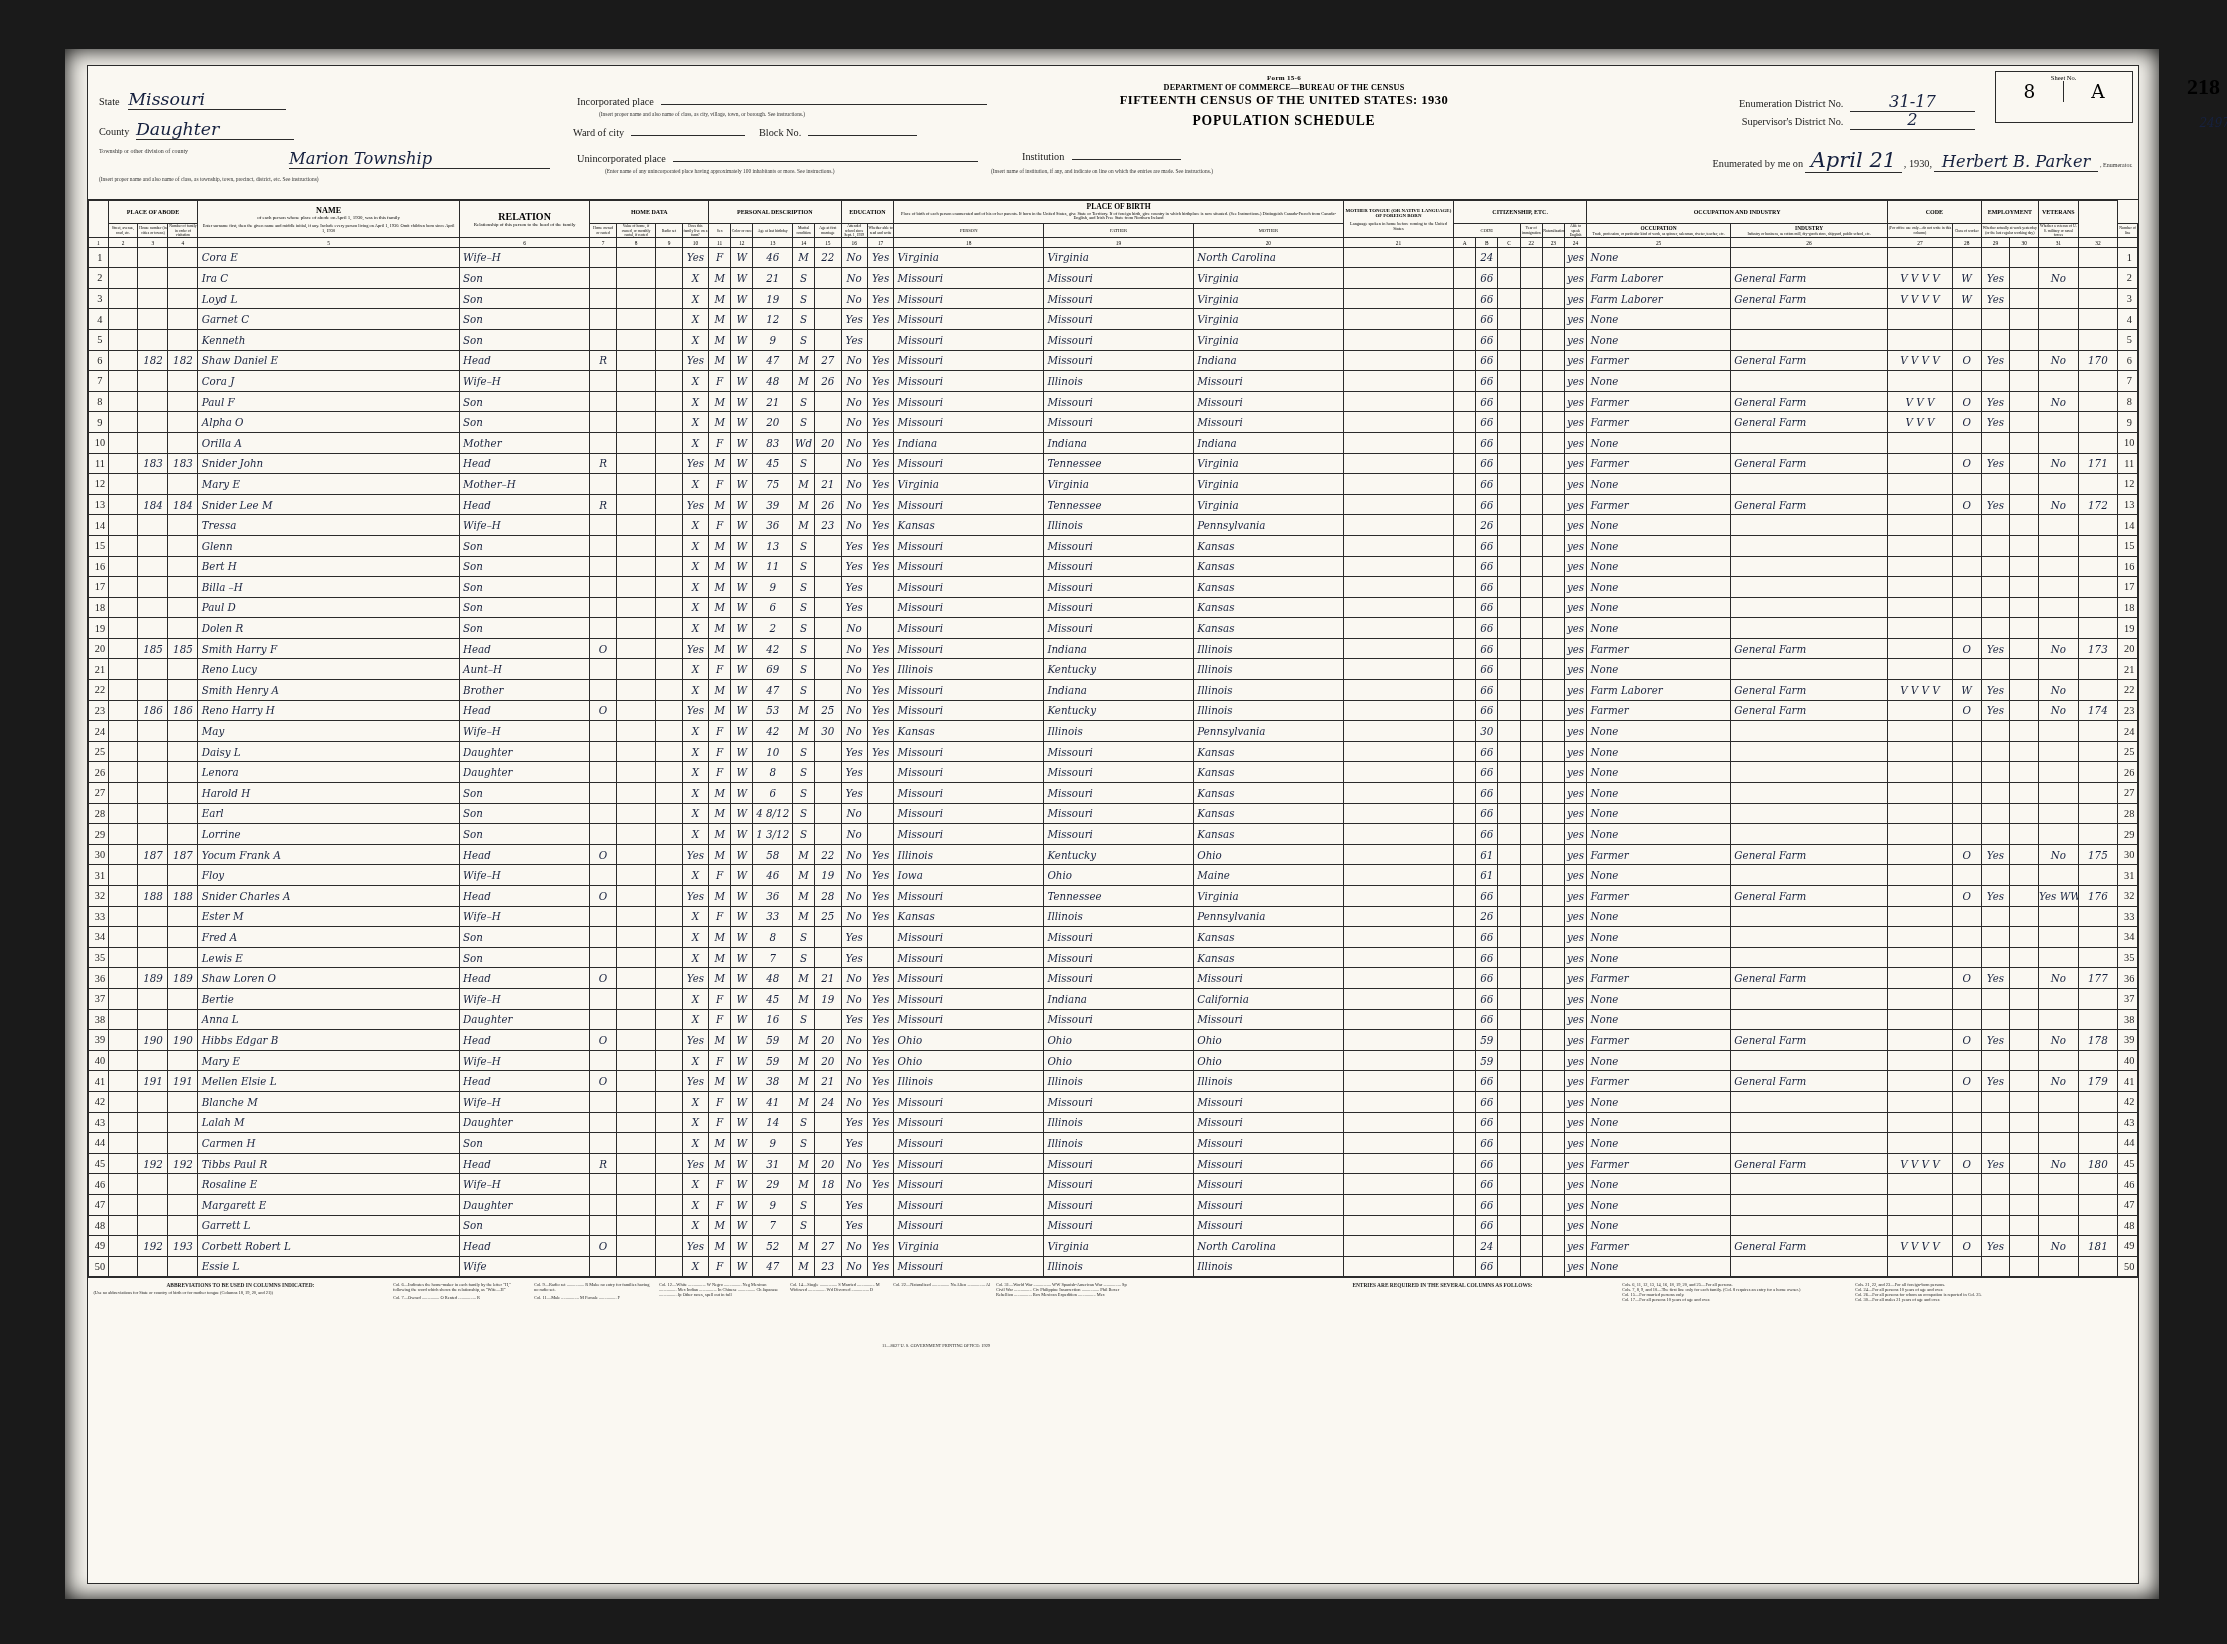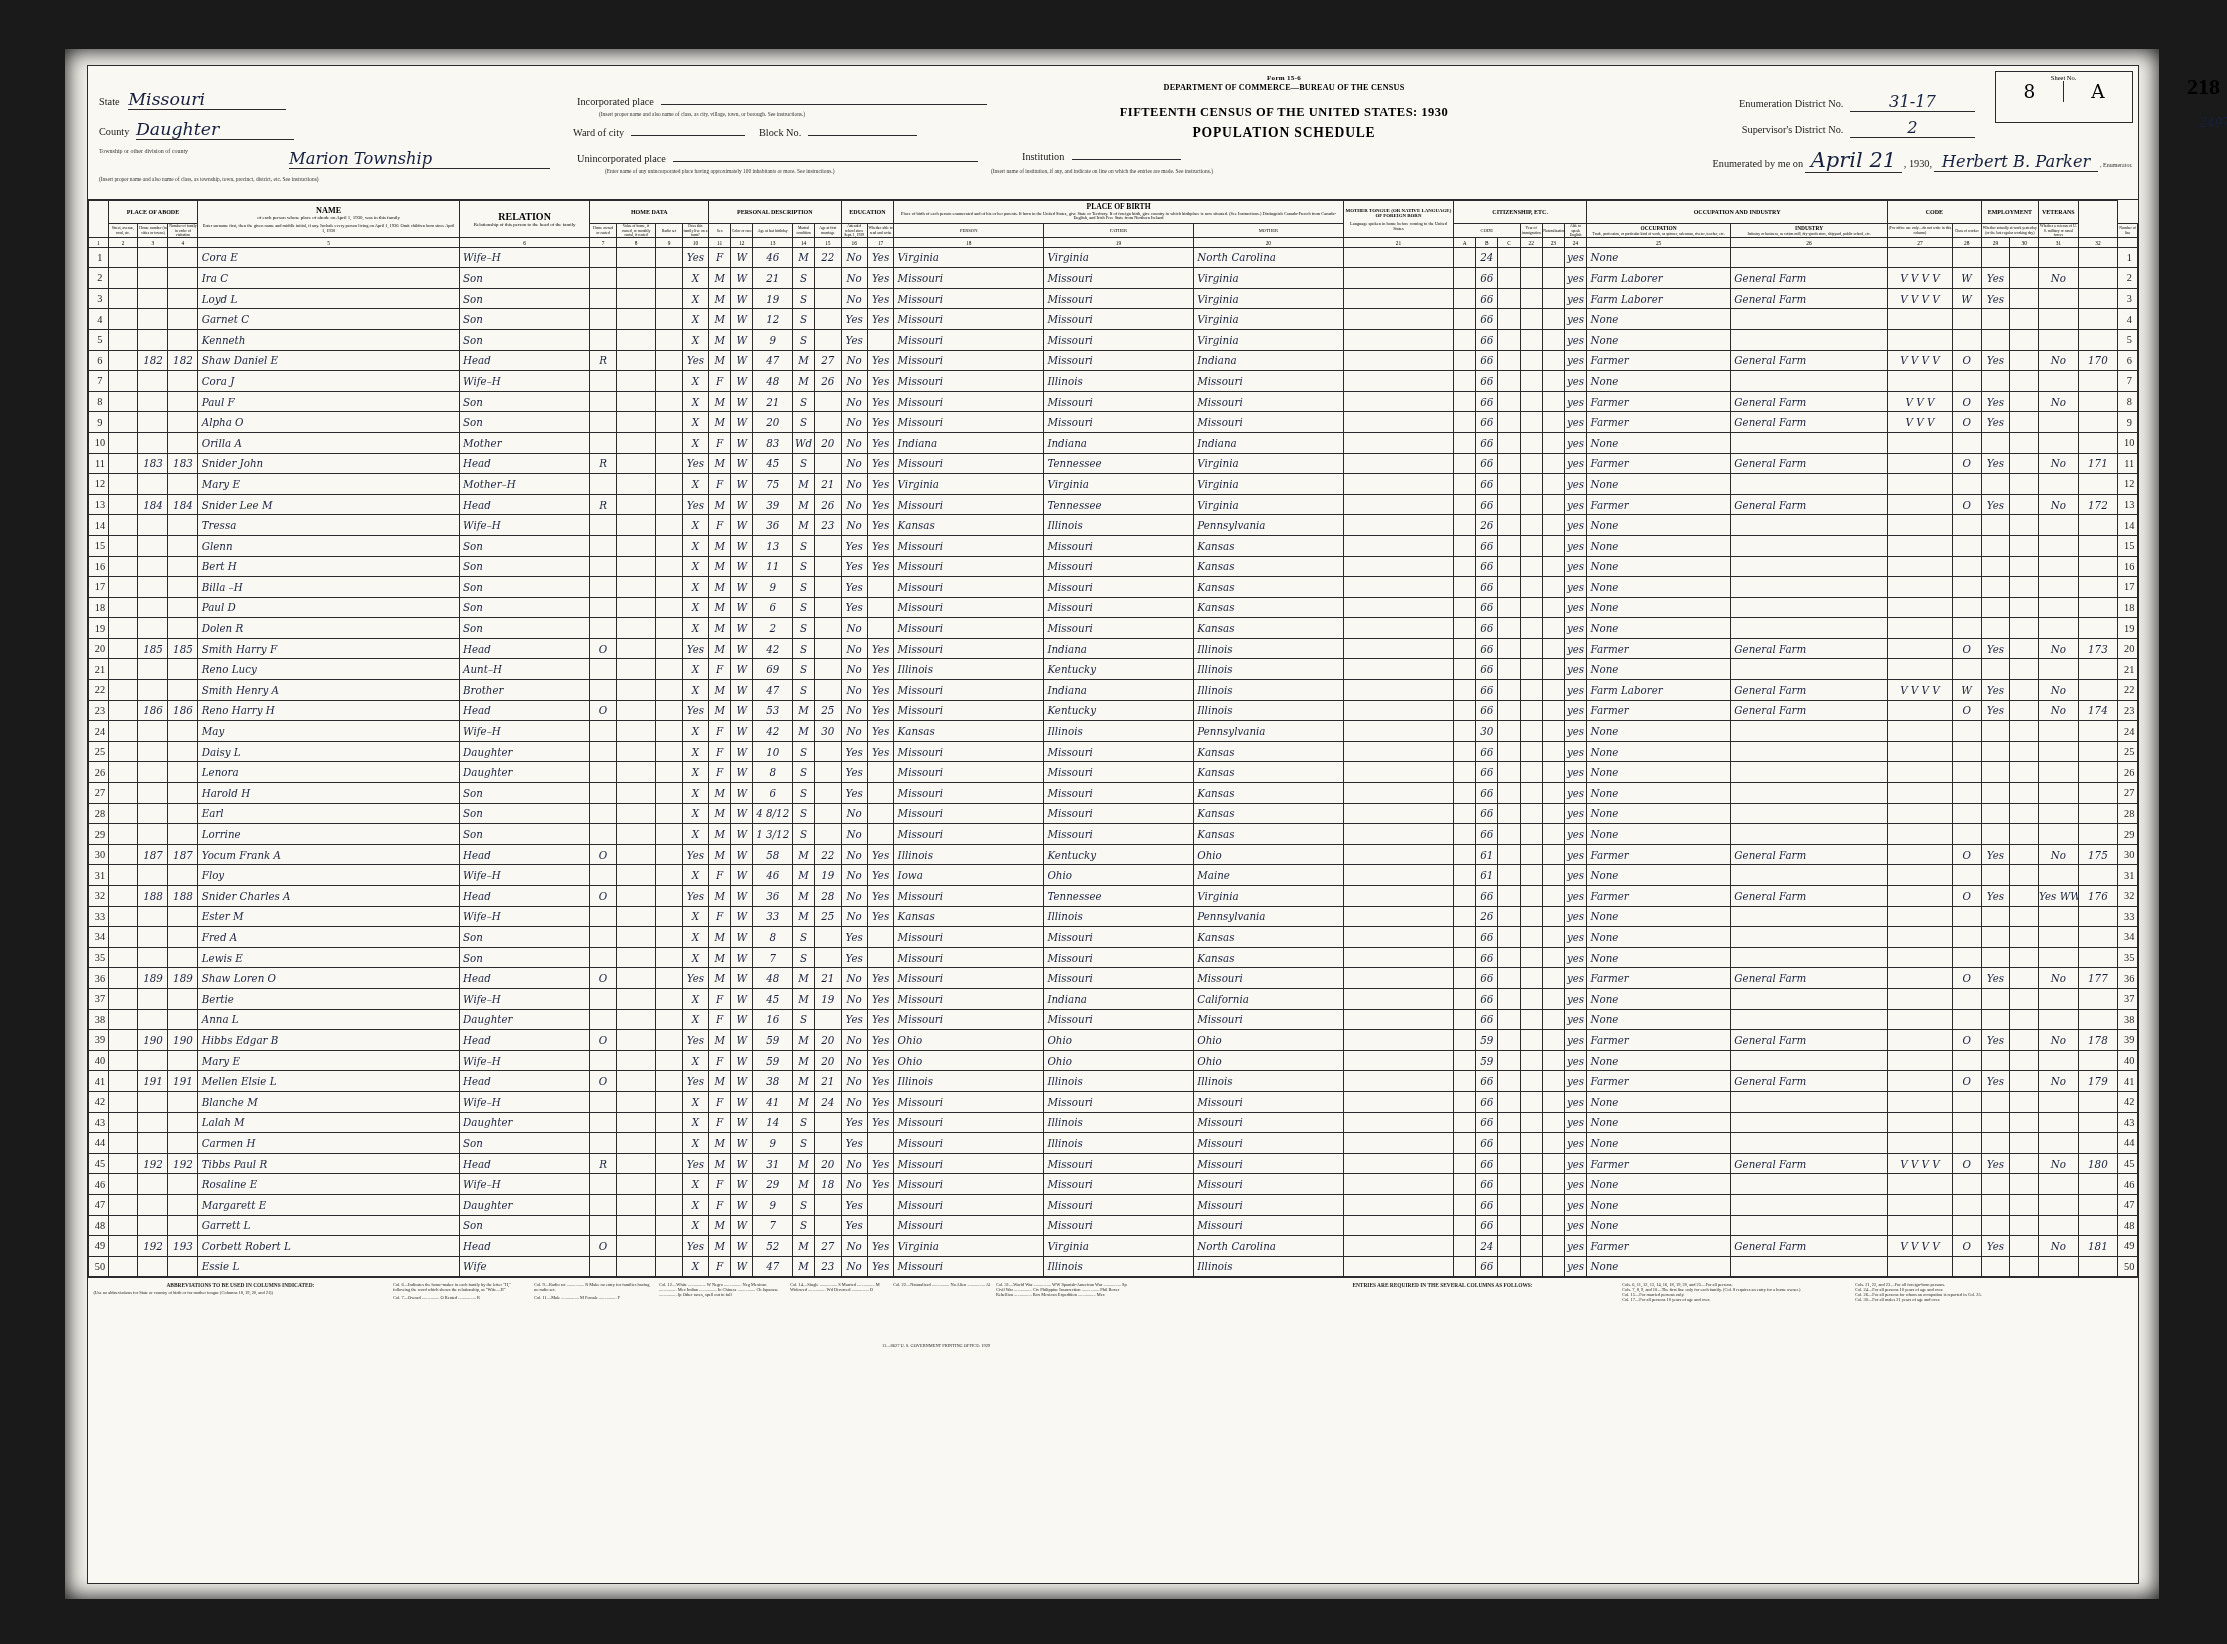--- a/index.html
+++ b/index.html
@@ -54,21 +54,21 @@
       <div class="hole" style="top:1033px"></div>
     </div>
 
     <div class="inner">
 
       <div class="hdr">
 
         <div class="c-title" style="position:absolute;left:924px;top:7.6px;width:544px;">
           <div class="t1">Form 15-6</div>
           <div class="t2" style="font-size:8.2px;margin-top:1.6px;">DEPARTMENT OF COMMERCE—BUREAU OF THE CENSUS</div>
-          <div class="t3" style="margin-top:13px;">FIFTEENTH CENSUS OF THE UNITED STATES: 1930</div>
+          <div class="t3" style="margin-top:1px;">FIFTEENTH CENSUS OF THE UNITED STATES: 1930</div>
           <div class="t4" style="margin-top:4.4px;">POPULATION SCHEDULE</div>
         </div>
 
         <div style="position:absolute;left:11px;top:23px;">
           <span class="lbl">State</span>
           <span class="ul hand" style="width:158px;font-size:17.4px;margin-left:6.5px;">Missouri</span>
         </div>
         <div style="position:absolute;left:11px;top:53px;">
           <span class="lbl">County</span>
           <span class="ul hand" style="width:158px;font-size:17.4px;margin-left:4.4px;">Daughter</span>
@@ -108,21 +108,21 @@
           <span class="ul" style="width:109px;height:12px;margin-left:5.4px;"></span>
         </div>
         <div style="position:absolute;left:903px;top:99px;width:381px;">
           <span class="tiny2">(Insert name of institution, if any, and indicate on line on which the entries are made. See instructions.)</span>
         </div>
 
         <div style="position:absolute;right:163px;top:26px;text-align:right;">
           <span class="lbl">Enumeration District No.</span>
           <span class="ul hand" style="width:125px;font-size:16.3px;text-align:center;margin-left:4.4px;">31-17</span>
         </div>
-        <div style="position:absolute;right:163px;top:52px;text-align:right;margin-left:32px;">
+        <div style="position:absolute;right:163px;top:44px;text-align:right;margin-left:32px;">
           <span class="lbl">Supervisor's District No.</span>
           <span class="ul hand" style="width:125px;font-size:16.3px;text-align:center;margin-left:4.4px;">2</span>
         </div>
 
         <div class="sheetno">
           <div class="cap">Sheet No.</div>
           <div style="display:flex;">
             <div class="big" style="flex:1;border-right:1.1px solid #2b2b2b;">8</div>
             <div class="big" style="flex:1;">A</div>
           </div>

